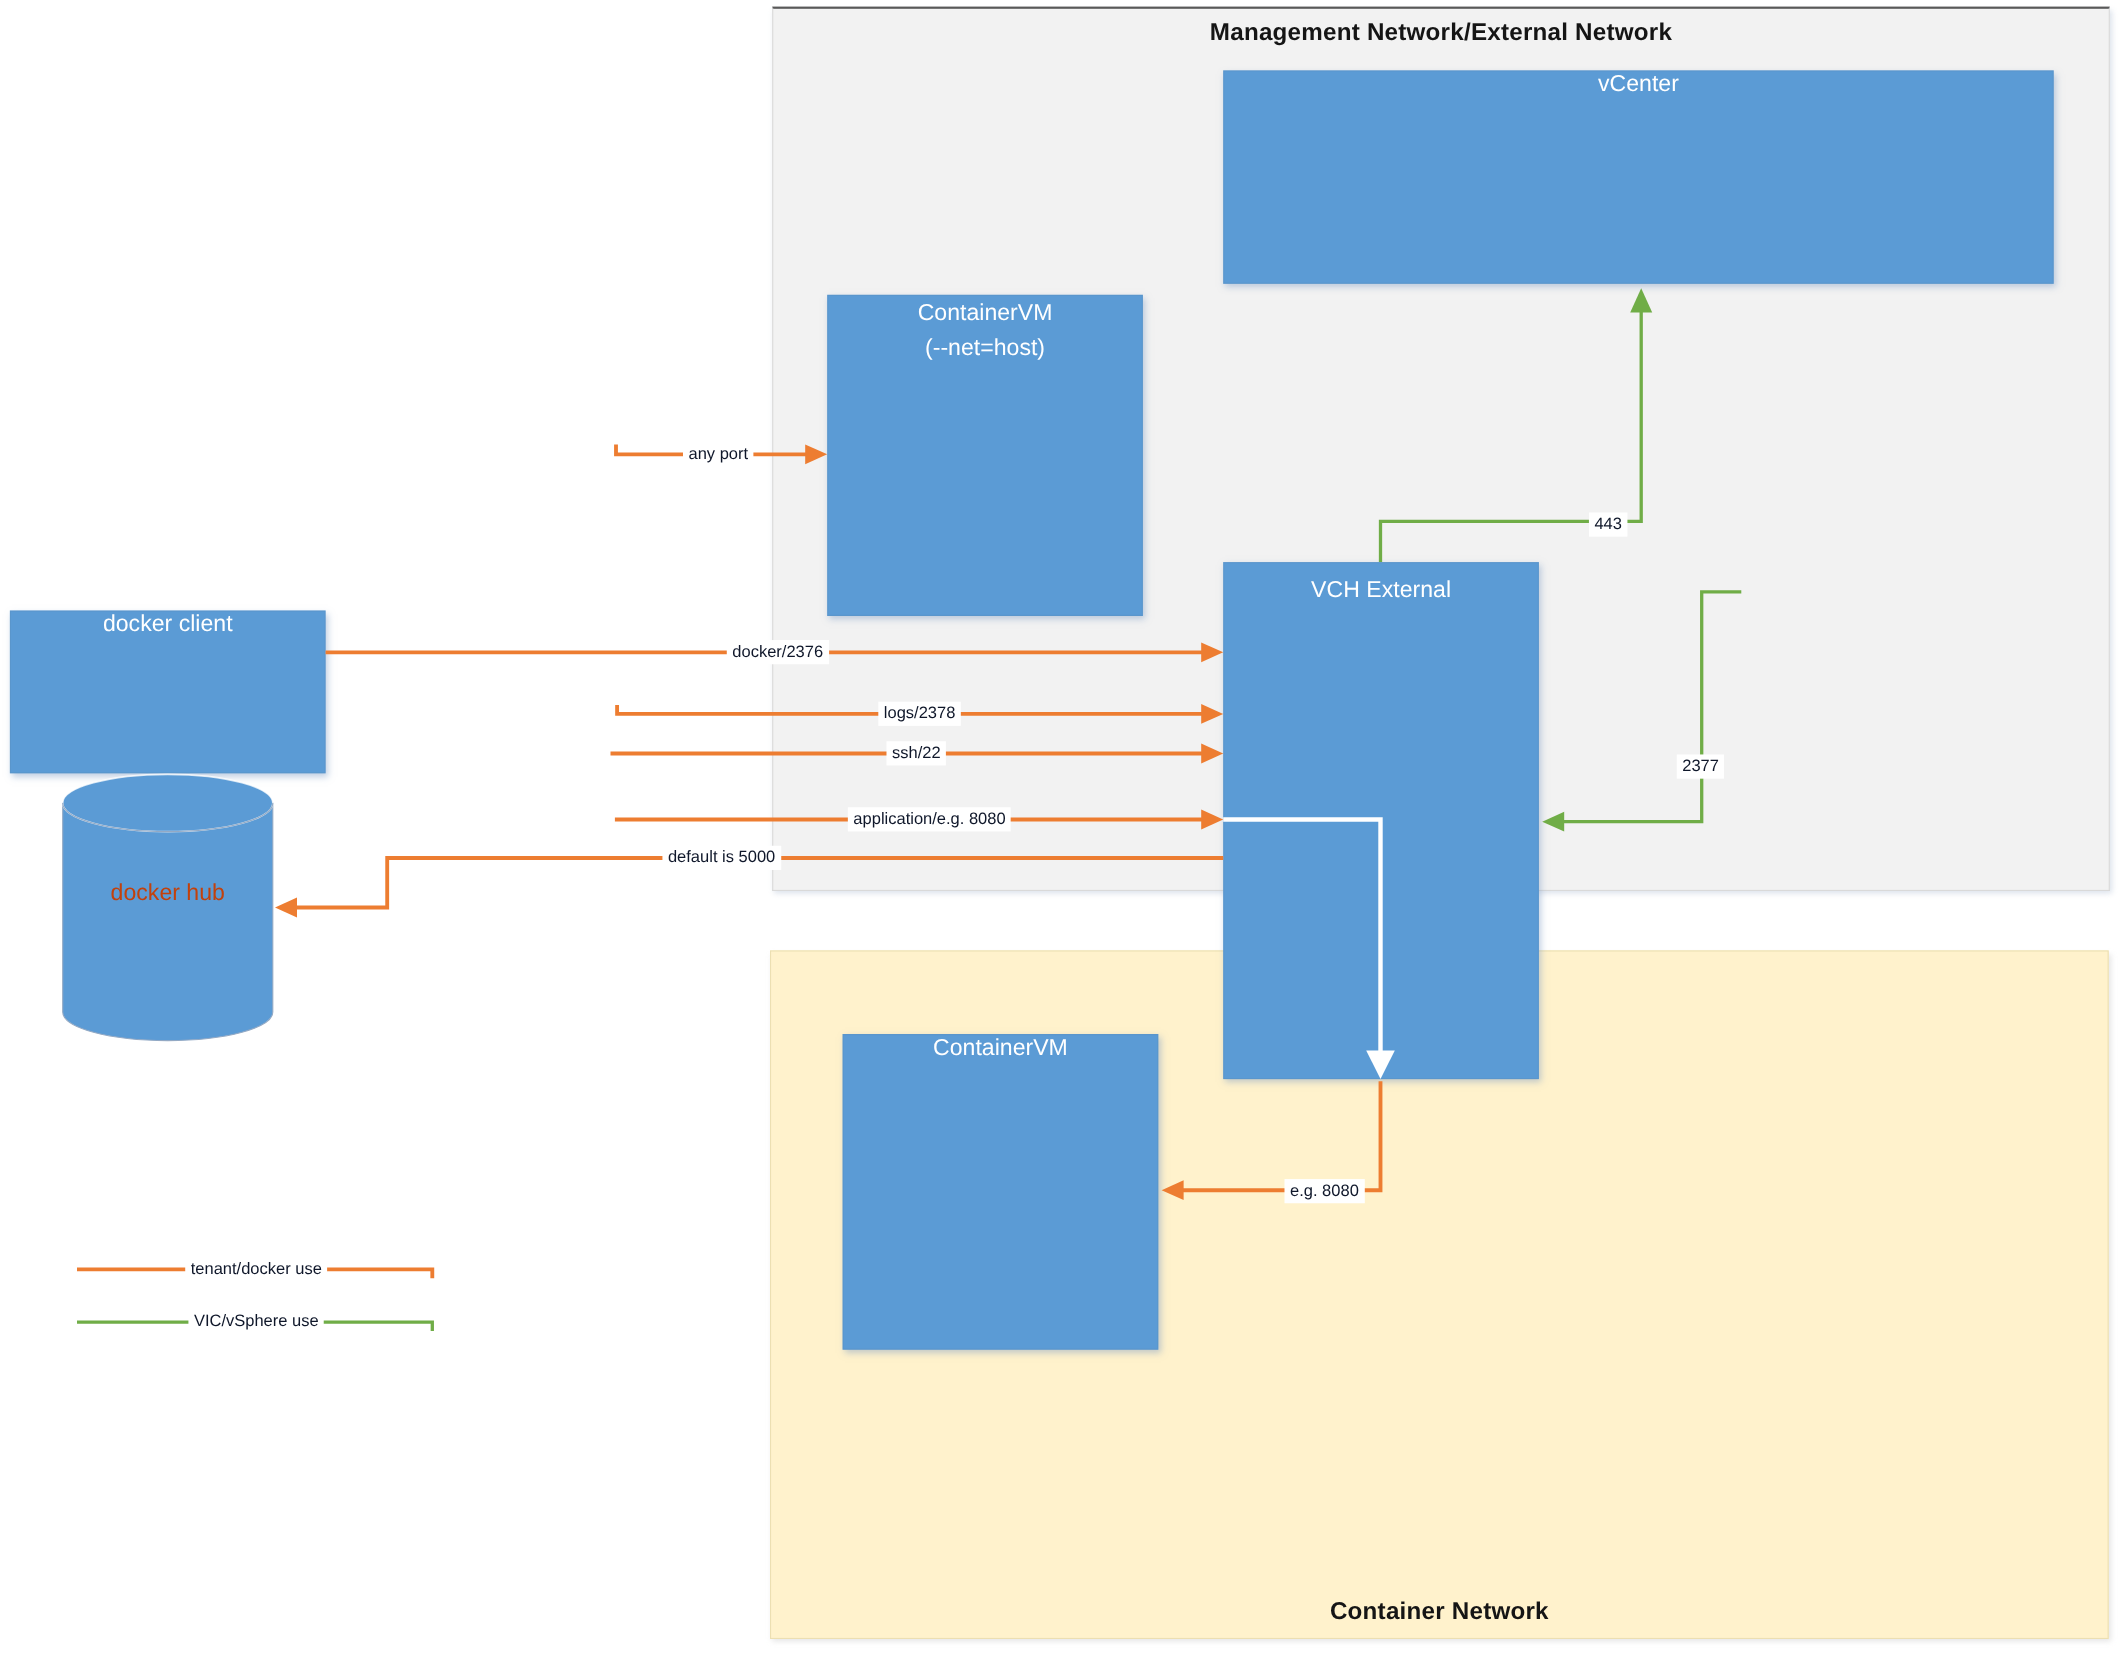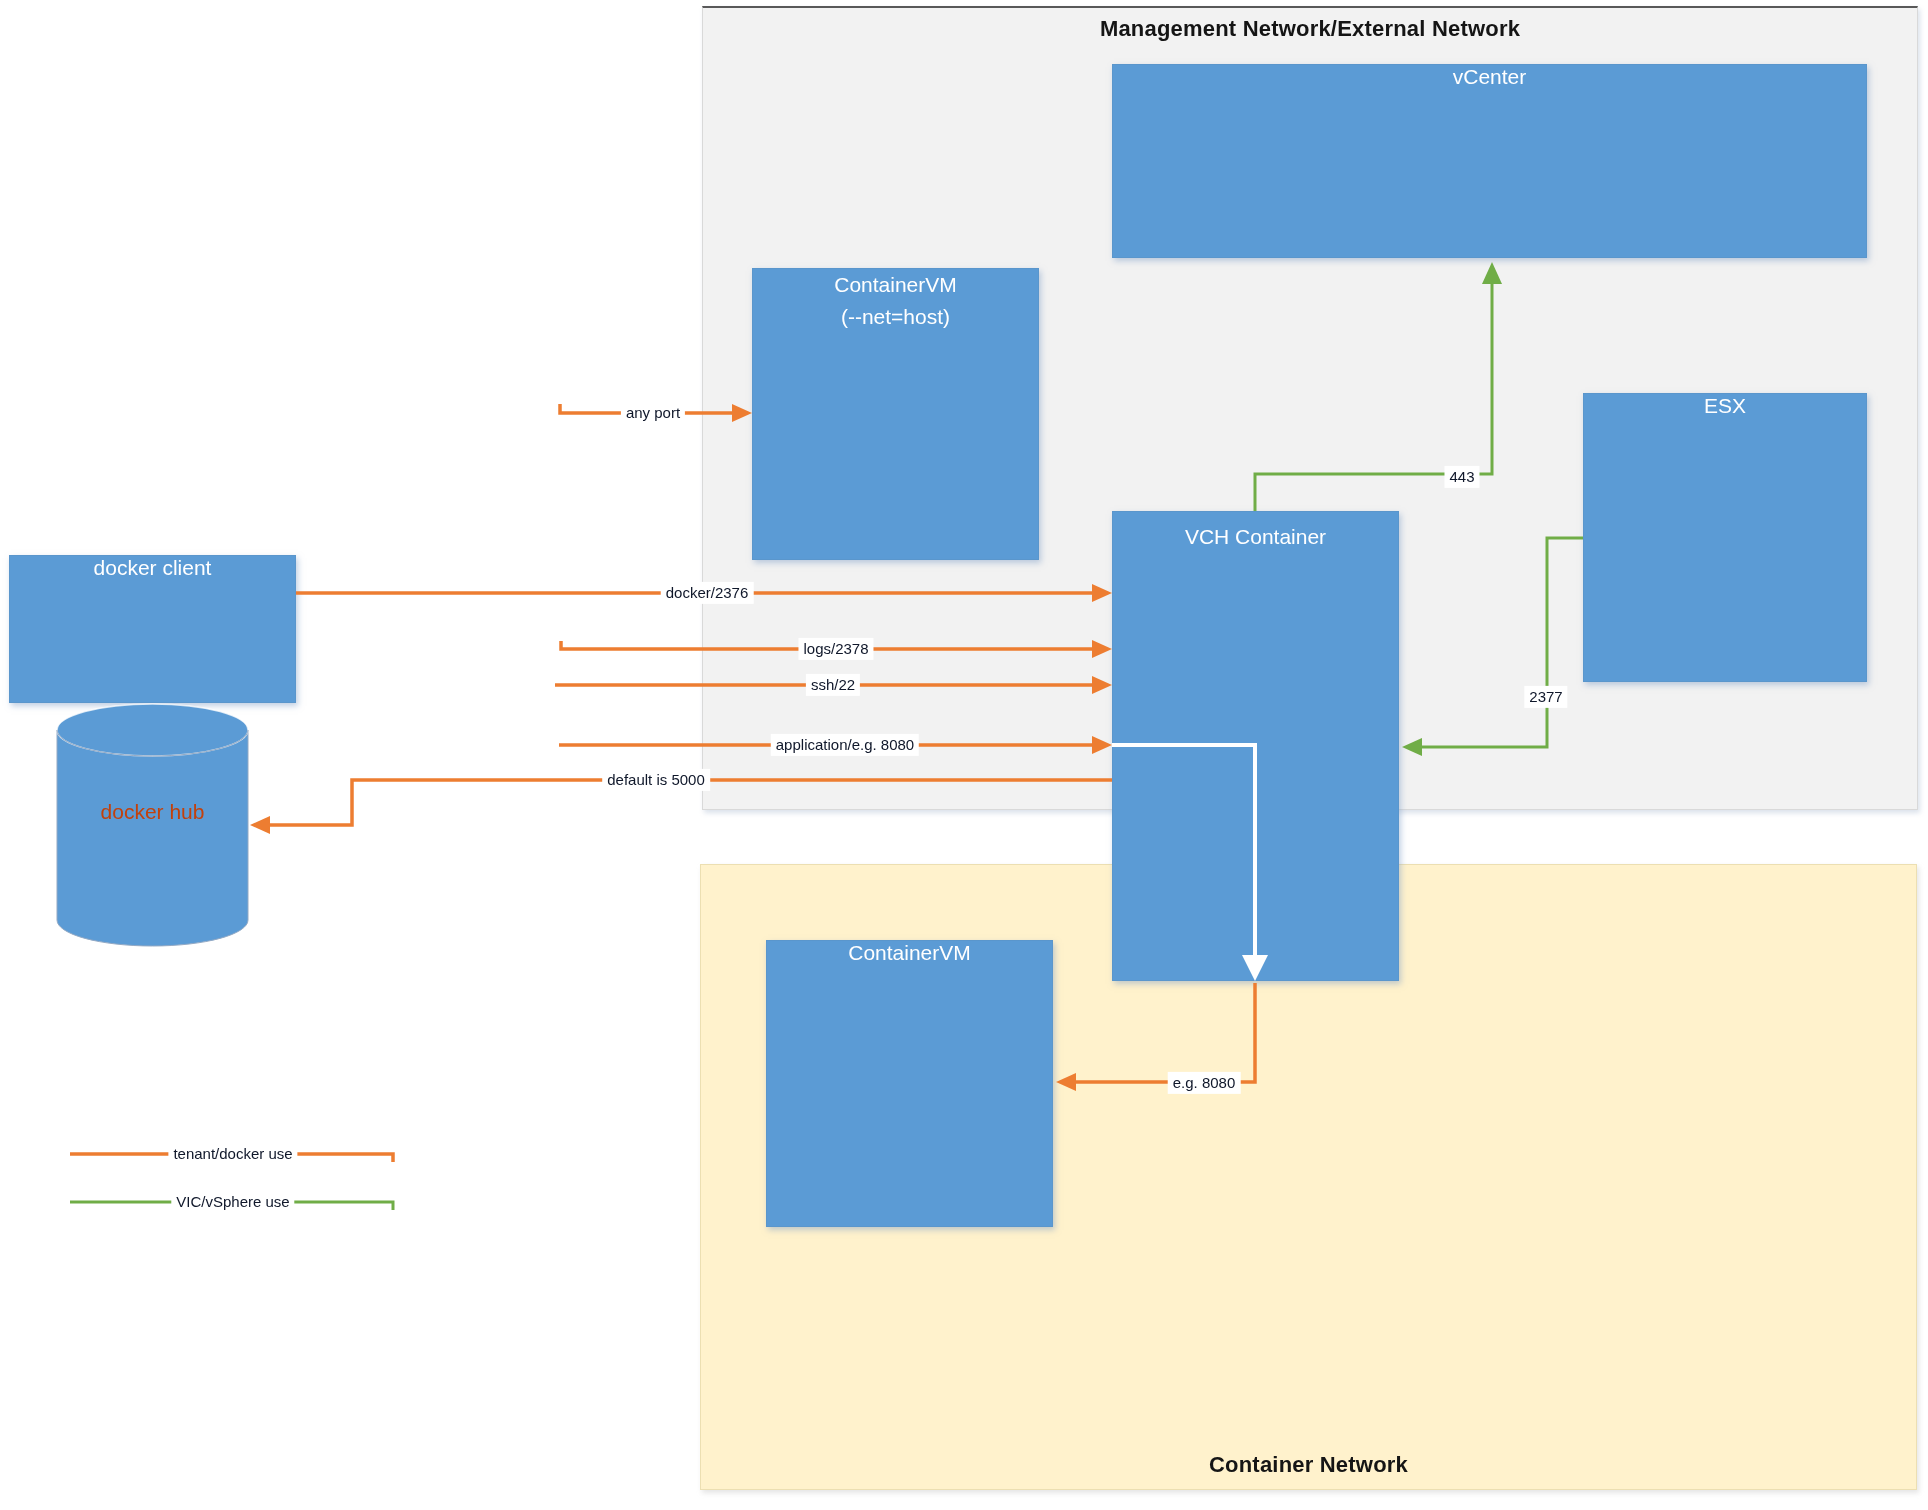--- a/index.html
+++ b/index.html
@@ -71,26 +71,23 @@
   <div class="node node-vcenter">
     <div>vCenter</div>
   </div>
 
   <div class="node node-cvm-host">
     <div>ContainerVM</div>
     <div>(--net=host)</div>
   </div>
 
   <div class="node node-vch">
-    <div>VCH Container</div>
+    <div>VCH External</div>
   </div>
 
-  <div class="node node-esx">
-    <div>ESX</div>
-  </div>
 
   <div class="node node-cvm">
     <div>ContainerVM</div>
   </div>
 
   <div class="node node-docker-client">
     <div>docker client</div>
   </div>
 
   <svg class="overlay" width="1928" height="1510" viewBox="0 0 1928 1510">

